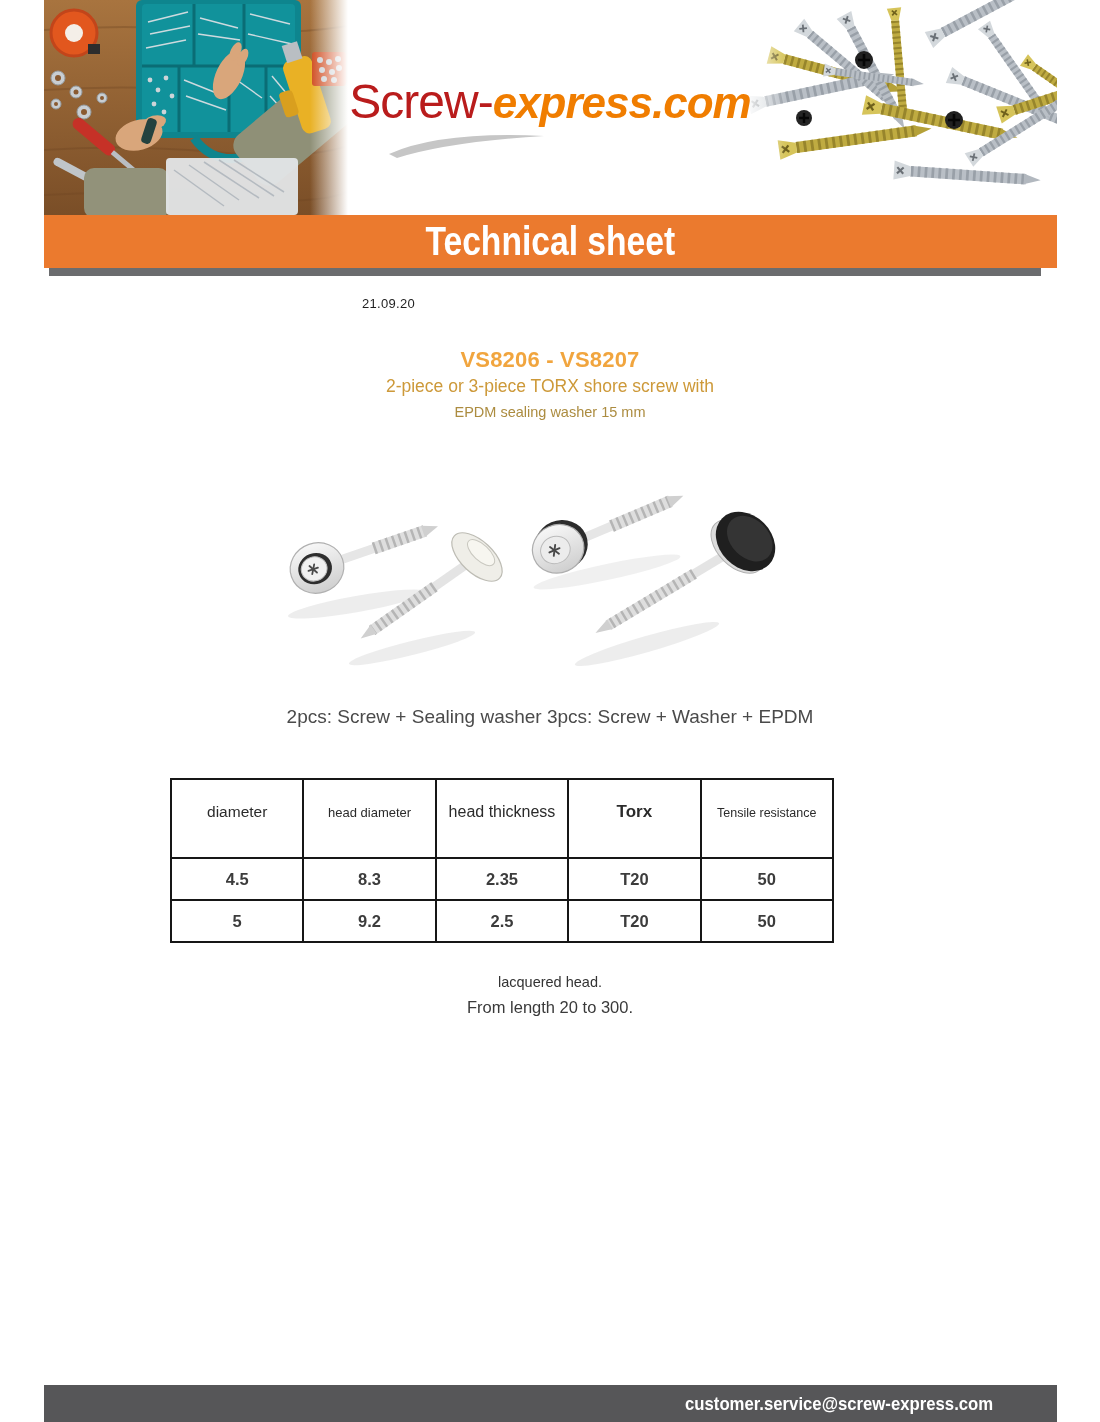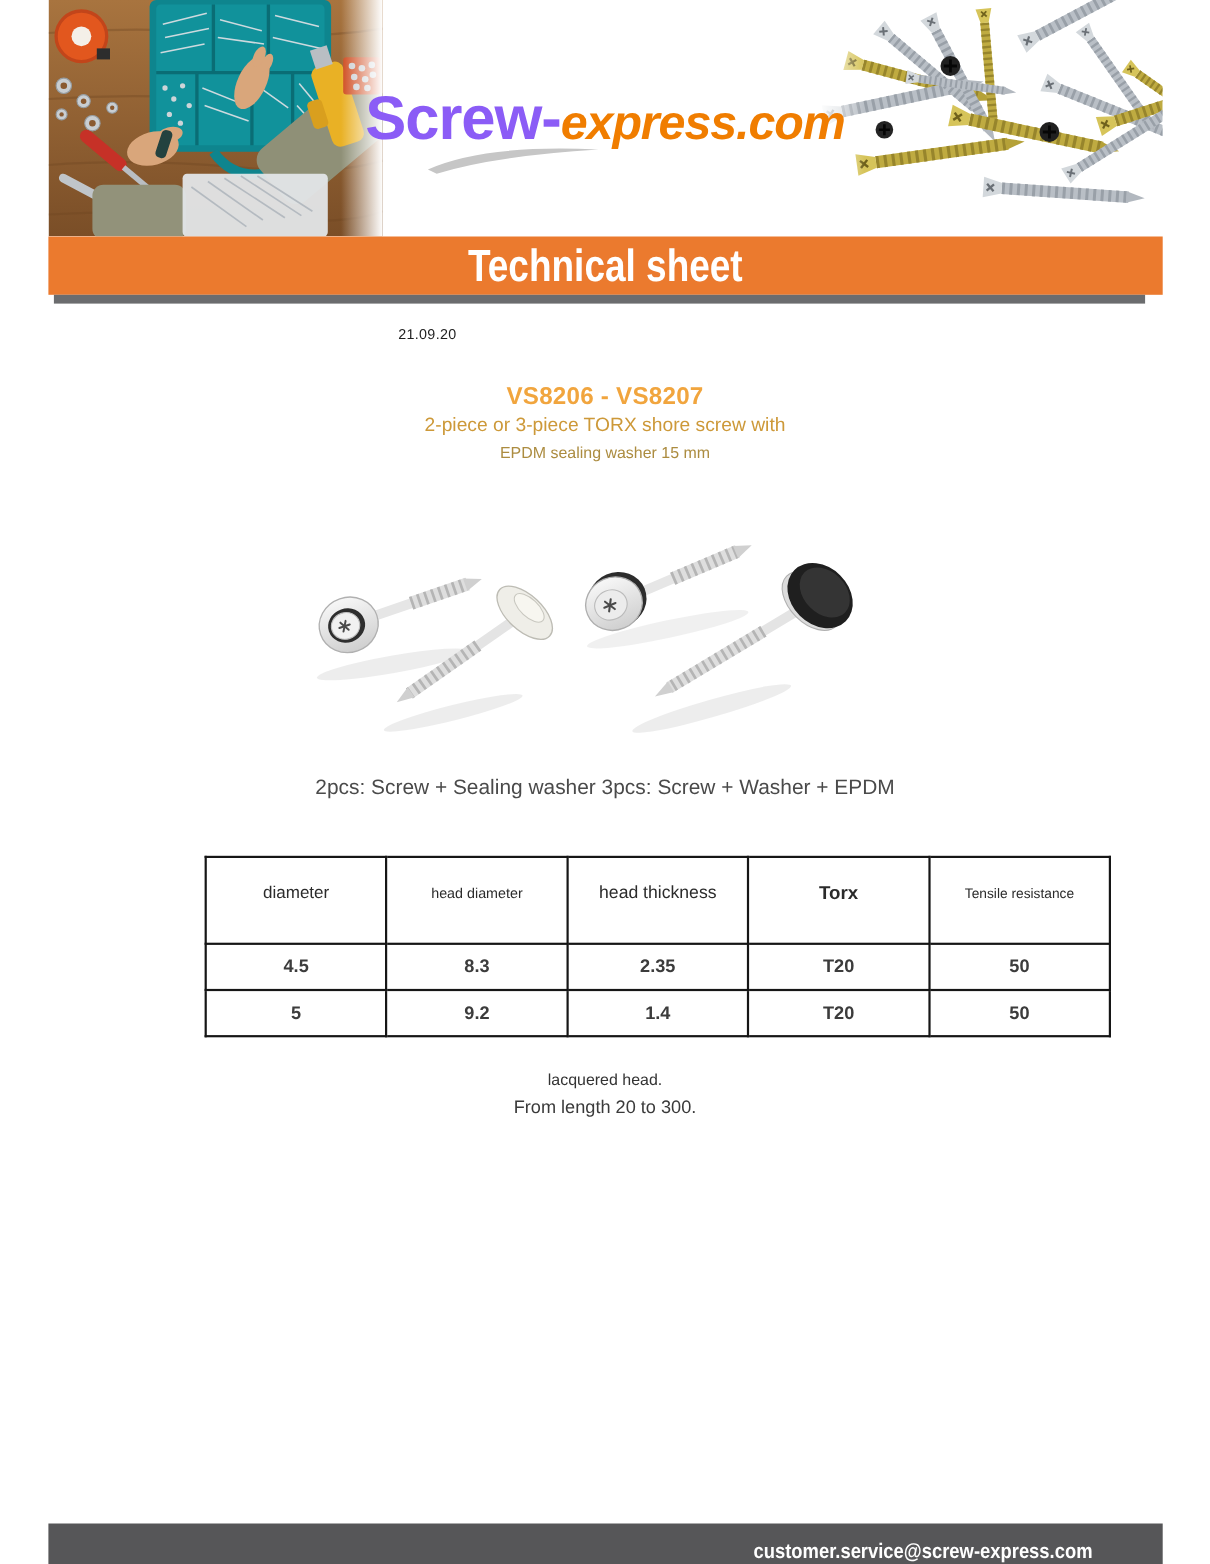--- a/index.html
+++ b/index.html
@@ -5,21 +5,21 @@
   html,body{margin:0;padding:0;background:#ffffff;}
   .page{
     position:relative;width:1100px;height:1422px;margin:0 auto;background:#ffffff;
     font-family:"Liberation Sans","DejaVu Sans",sans-serif;overflow:hidden;
   }
   
   .photo{position:absolute;top:0;height:215px;overflow:hidden;}
   .photo-left{left:44px;width:304px;}
   .photo-right{left:744px;width:313px;}
   .logo-row{position:absolute;left:0;top:74px;width:1100px;text-align:center;white-space:nowrap;}
-  .logo-dark{color:#8b5cf6;font-weight:700;font-size:56px;letter-spacing:-1px;}
+  .logo-dark{color:#b91c1c;font-weight:400;font-size:48px;letter-spacing:-1px;}
   .logo-orange{color:#F07D00;font-weight:700;font-style:italic;font-size:44px;letter-spacing:-1px;}
   .swoosh{position:absolute;left:386px;top:127px;}
   .banner{
     position:absolute;left:44px;top:215px;width:1013px;height:53px;background:#EB7A2E;
     display:flex;align-items:center;justify-content:center;
   }
   .banner-title{
     color:#ffffff;font-size:41px;font-weight:700;letter-spacing:0px;
     transform:scaleX(0.82);transform-origin:center;white-space:nowrap;
   }
@@ -27,39 +27,39 @@
   
   .doc-date{position:absolute;left:362px;top:296px;font-size:13px;color:#1f1f1f;letter-spacing:.3px;}
   .centered{position:absolute;left:0;width:1100px;text-align:center;}
   .product-code{top:347px;font-size:22px;font-weight:700;color:#F1A53E;letter-spacing:.2px;}
   .product-subtitle{top:376px;font-size:17.5px;font-weight:500;color:#CD9939;}
   .product-subtitle2{top:404px;font-size:14.5px;font-weight:500;color:#AC8C40;}
   .product-image{position:absolute;left:277px;top:452px;width:550px;height:215px;}
   .image-caption{top:706px;font-size:19px;color:#4a4a4a;}
   
   table.spec{
-    position:absolute;left:186px;top:778px;width:824px;border-collapse:collapse;
+    position:absolute;left:170px;top:778px;width:664px;border-collapse:collapse;
     table-layout:fixed;
   }
   table.spec th,table.spec td{border:2px solid #161616;text-align:center;vertical-align:middle;background:#fff;}
   table.spec th{height:62px;padding-bottom:14px;color:#2b2b2b;font-weight:400;}
   table.spec td{height:38px;font-size:16.5px;font-weight:700;color:#3c3c3c;}
   .th-diameter{font-size:15.5px;}
   .th-headdia{font-size:13px;}
   .th-headthk{font-size:16px;}
   .th-torx{font-size:17px;font-weight:700 !important;}
   .th-tensile{font-size:12.5px;}
   
   .note-1{top:948px;font-size:14.5px;color:#333333;}
   .note-2{top:974px;font-size:14.5px;color:#333333;}
   .note-3{top:998px;font-size:16.5px;color:#3a3a3a;}
   
   .footer-bar{
     position:absolute;left:44px;top:1385px;width:1013px;height:37px;background:#565658;
-    display:flex;align-items:flex-end;justify-content:flex-end;box-sizing:border-box;padding-right:64px;
+    display:flex;align-items:center;justify-content:flex-end;box-sizing:border-box;padding-right:64px;
   }
   .footer-email{
     color:#ffffff;font-size:19px;font-weight:700;white-space:nowrap;
     transform:scaleX(0.88);transform-origin:right center;
   }
 </style>
 </head>
 <body>
 
 <div class="page">
@@ -341,21 +341,21 @@
       <tr>
         <td>4.5</td>
         <td>8.3</td>
         <td>2.35</td>
         <td>T20</td>
         <td>50</td>
       </tr>
       <tr>
         <td>5</td>
         <td>9.2</td>
-        <td>1.4</td>
+        <td>2.5</td>
         <td>T20</td>
         <td>50</td>
       </tr>
     </tbody>
   </table>
 
   <div class="centered note-2">lacquered head.</div>
   <div class="centered note-3">From length 20 to 300.</div>
 
   <div class="footer-bar">

